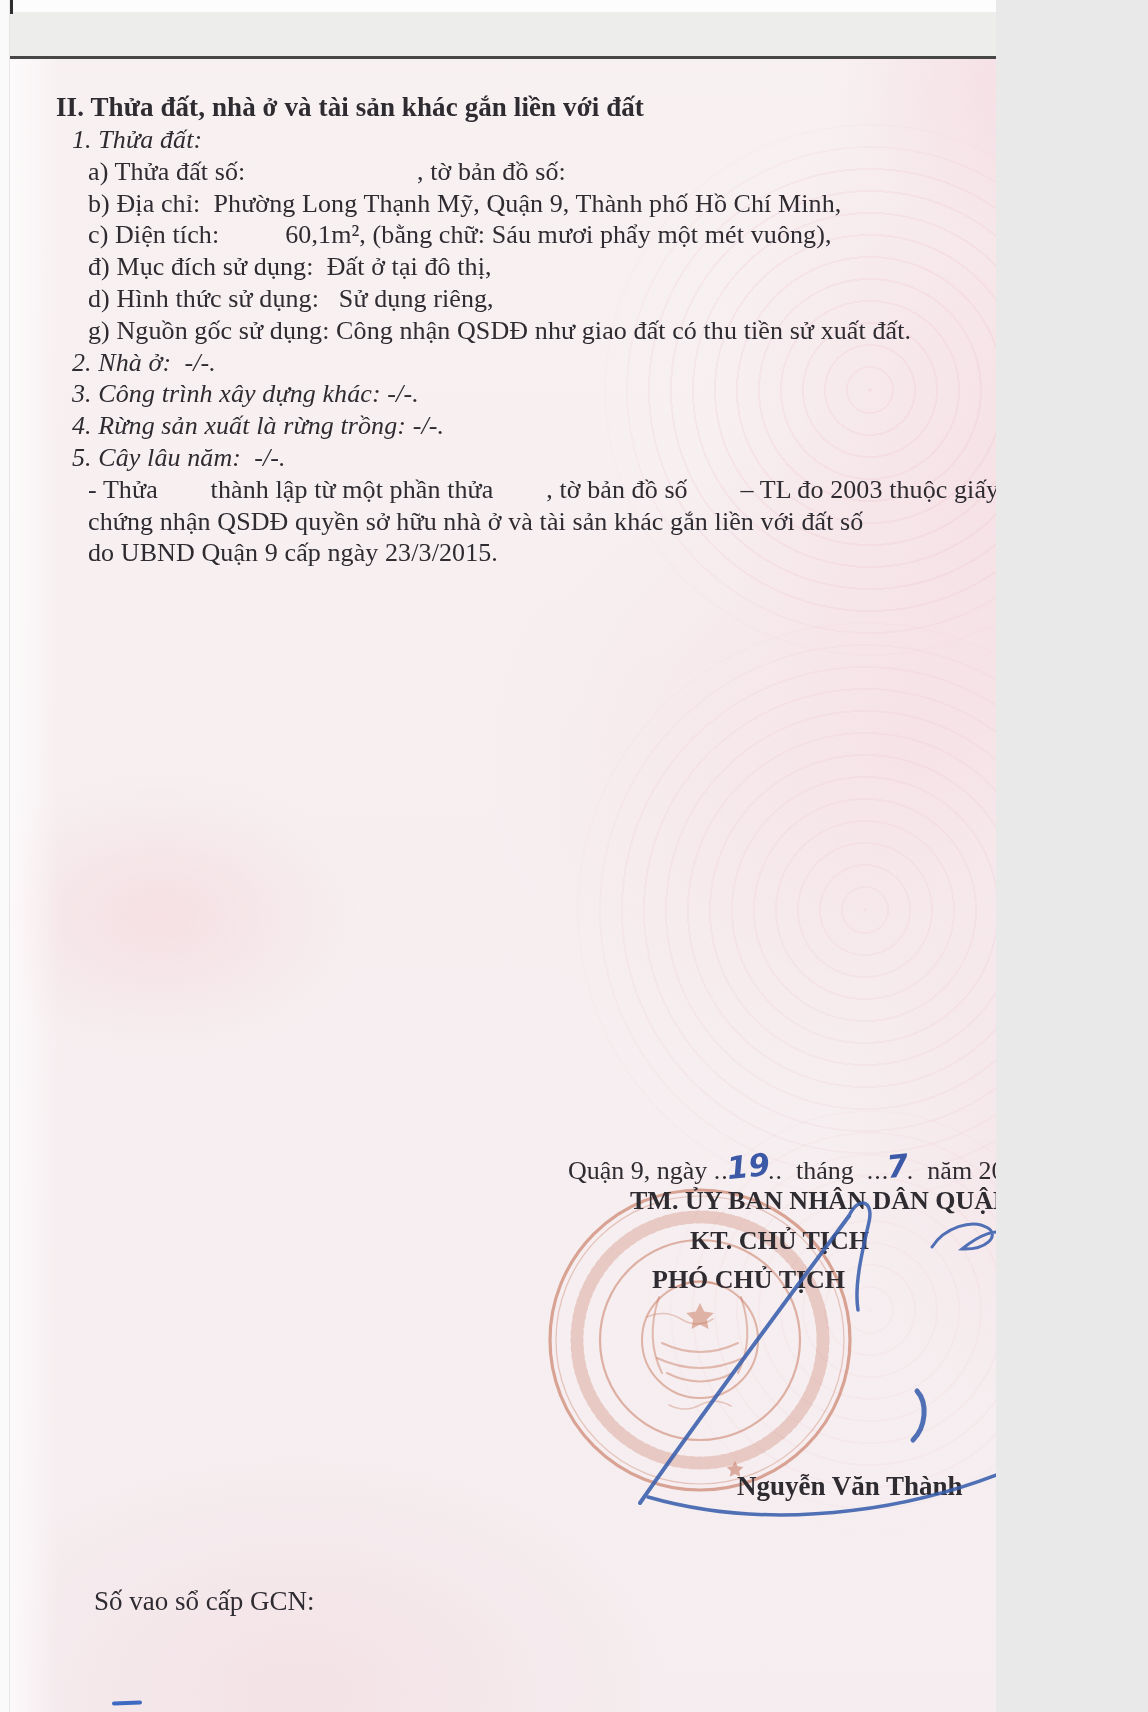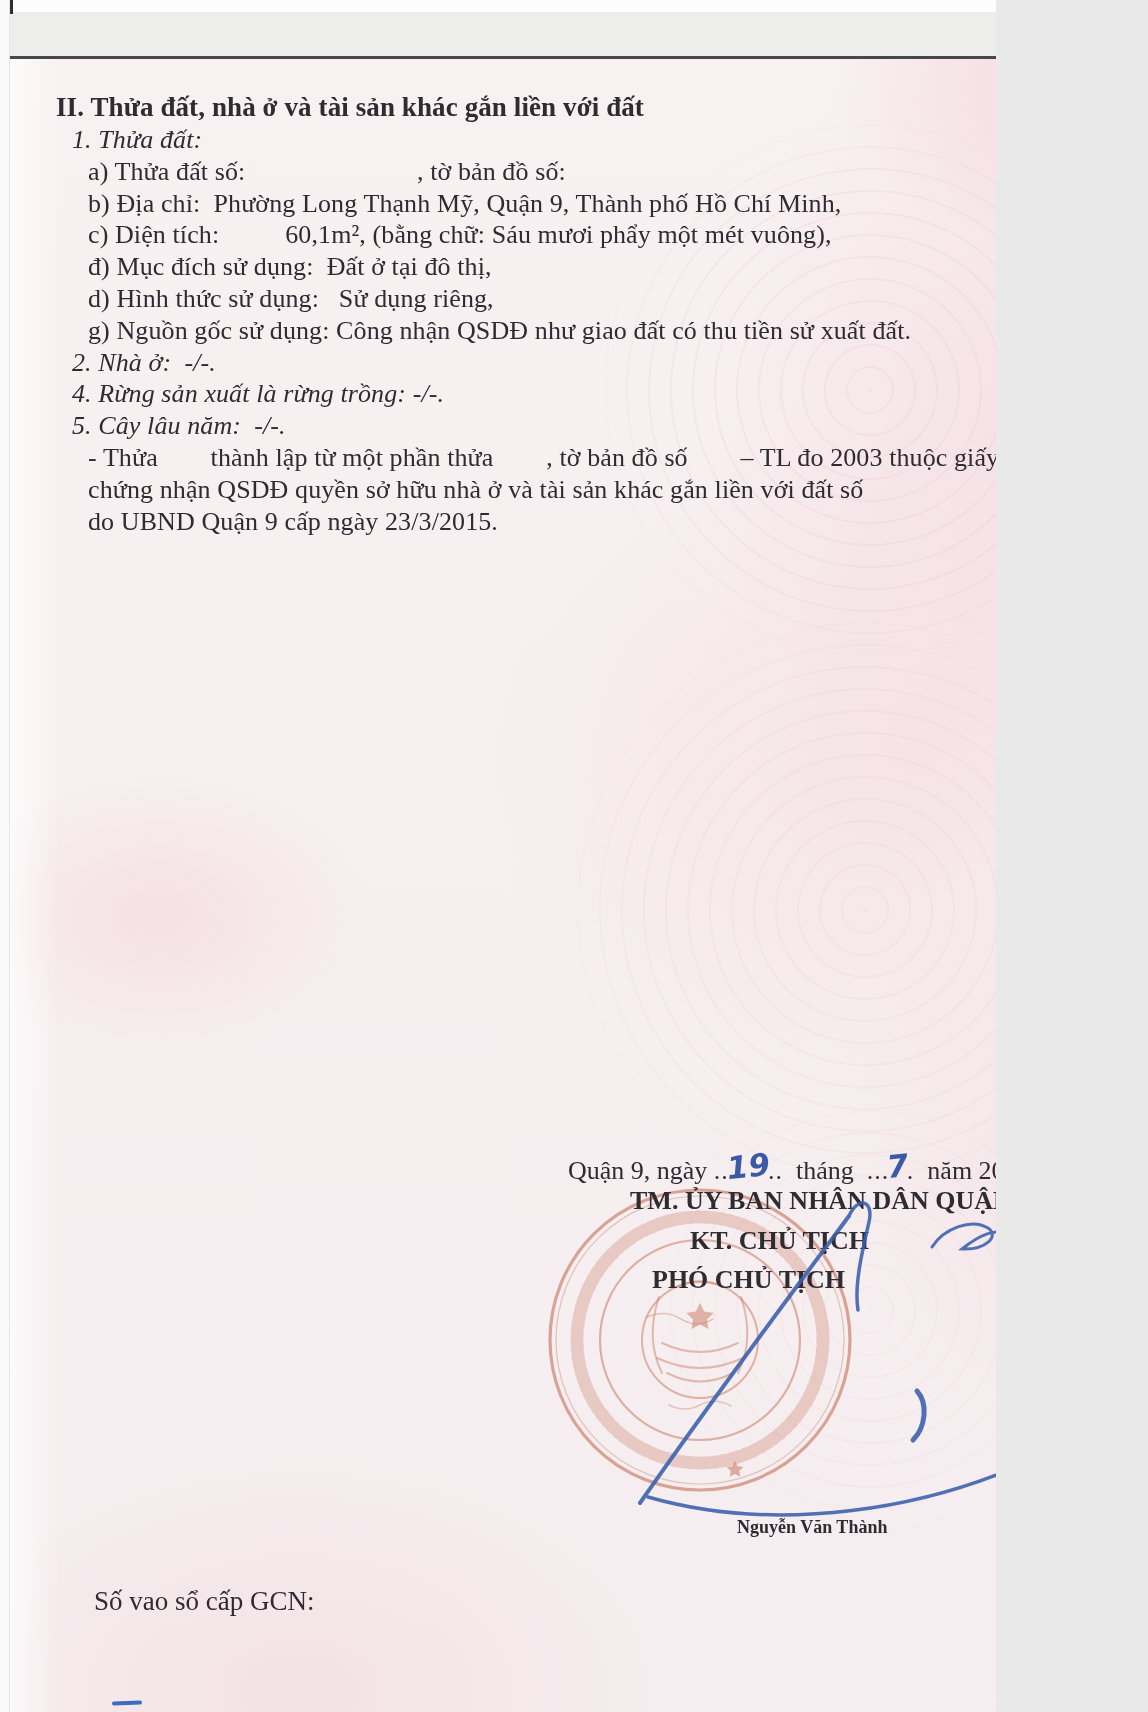--- a/index.html
+++ b/index.html
@@ -39,21 +39,21 @@
   .ind2{margin-left:32px;}
 
   .dateline{position:absolute;left:568px;top:1150px;font-size:26px;white-space:pre;z-index:4;}
   .hand{display:inline-block;color:#3c59a8;font-style:italic;font-weight:600;font-size:31px;transform:rotate(-6deg) translateY(-2px);margin:0 -2px;font-family:"DejaVu Sans",sans-serif;}
   .dots{letter-spacing:1px;}
 
   .signline{position:absolute;white-space:pre;font-weight:bold;font-size:26px;z-index:3;}
   #sig-authority{left:630px;top:1186px;}
   #sig-deputy{left:690px;top:1226px;}
   #sig-title{left:652px;top:1265px;}
-  #sig-name{left:737px;top:1517px;font-size:18px;}
+  #sig-name{left:737px;top:1471px;font-size:27px;}
   .footer{position:absolute;left:94px;top:1586px;font-size:27px;white-space:pre;z-index:3;}
   svg.layer{position:absolute;left:0;top:0;z-index:4;pointer-events:none;}
   svg.seal{position:absolute;left:527px;top:1167px;z-index:2;pointer-events:none;}
 </style>
 </head>
 <body>
 
 <div class="page">
 
   <div class="rings" id="rings1"></div>
@@ -91,20 +91,21 @@
   <div class="content">
     <div class="line h2">II. Thửa đất, nhà ở và tài sản khác gắn liền với đất</div>
     <div class="line bi ind1">1. Thửa đất:</div>
     <div class="line ind2">a) Thửa đất số:                          , tờ bản đồ số:</div>
     <div class="line ind2">b) Địa chỉ:  Phường Long Thạnh Mỹ, Quận 9, Thành phố Hồ Chí Minh,</div>
     <div class="line ind2">c) Diện tích:          60,1m², (bằng chữ: Sáu mươi phẩy một mét vuông),</div>
     <div class="line ind2">đ) Mục đích sử dụng:  Đất ở tại đô thị,</div>
     <div class="line ind2">d) Hình thức sử dụng:   Sử dụng riêng,</div>
     <div class="line ind2">g) Nguồn gốc sử dụng: Công nhận QSDĐ như giao đất có thu tiền sử xuất đất.</div>
     <div class="line bi ind1">2. Nhà ở:  -/-.</div>
+    <div class="line bi ind1">3. Công trình xây dựng khác: -/-.</div>
     <div class="line bi ind1">4. Rừng sản xuất là rừng trồng: -/-.</div>
     <div class="line bi ind1">5. Cây lâu năm:  -/-.</div>
     <div class="line ind2">- Thửa        thành lập từ một phần thửa        , tờ bản đồ số        – TL đo 2003 thuộc giấy</div>
     <div class="line ind2">chứng nhận QSDĐ quyền sở hữu nhà ở và tài sản khác gắn liền với đất số</div>
     <div class="line ind2">do UBND Quận 9 cấp ngày 23/3/2015.</div>
   </div>
 
   <div class="dateline"><span>Quận 9, ngày </span><span class="dots">..</span><span class="hand">19</span><span class="dots">..</span><span>  tháng  </span><span class="dots">...</span><span class="hand">7</span><span class="dots">.</span><span>  năm 20</span><span class="dots">.</span><span class="hand">17</span></div>
 
   <div class="signline" id="sig-authority">TM. ỦY BAN NHÂN DÂN QUẬN 9</div>

